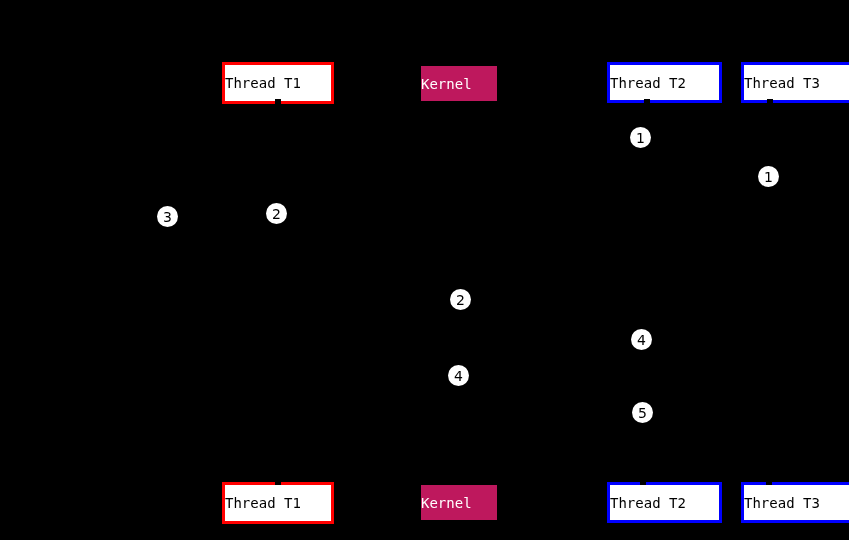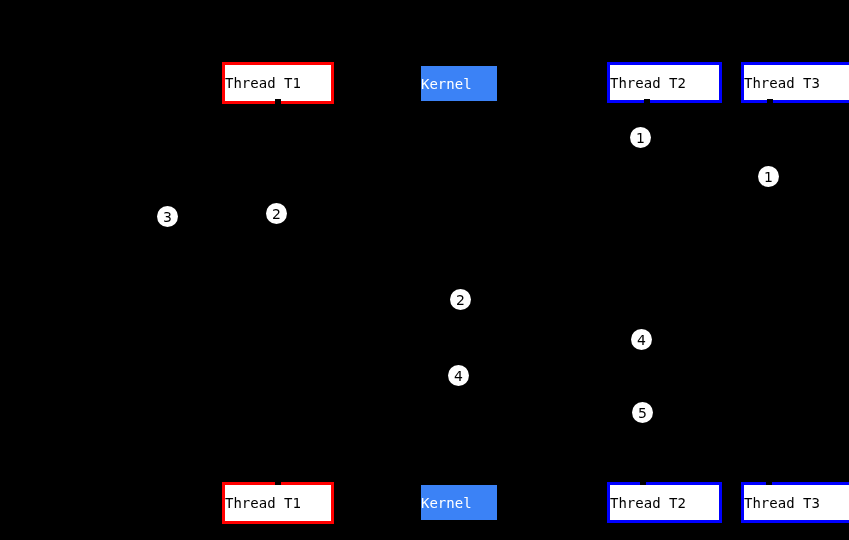--- a/index.html
+++ b/index.html
@@ -29,21 +29,21 @@
     background: #ffffff;
     color: #000000;
   }
   .node.blue-outline {
     border: 3px solid #0000ff;
     background: #ffffff;
     color: #000000;
     margin-left: 24px;
   }
   .node.blue-filled {
-    background: #3b82f6;
+    background: #be185d;
     color: #ffffff;
     border: none;
   }
   .marker {
     position: absolute;
     width: 21px;
     height: 21px;
     border-radius: 50%;
     background: #ffffff;
     color: #000000;

